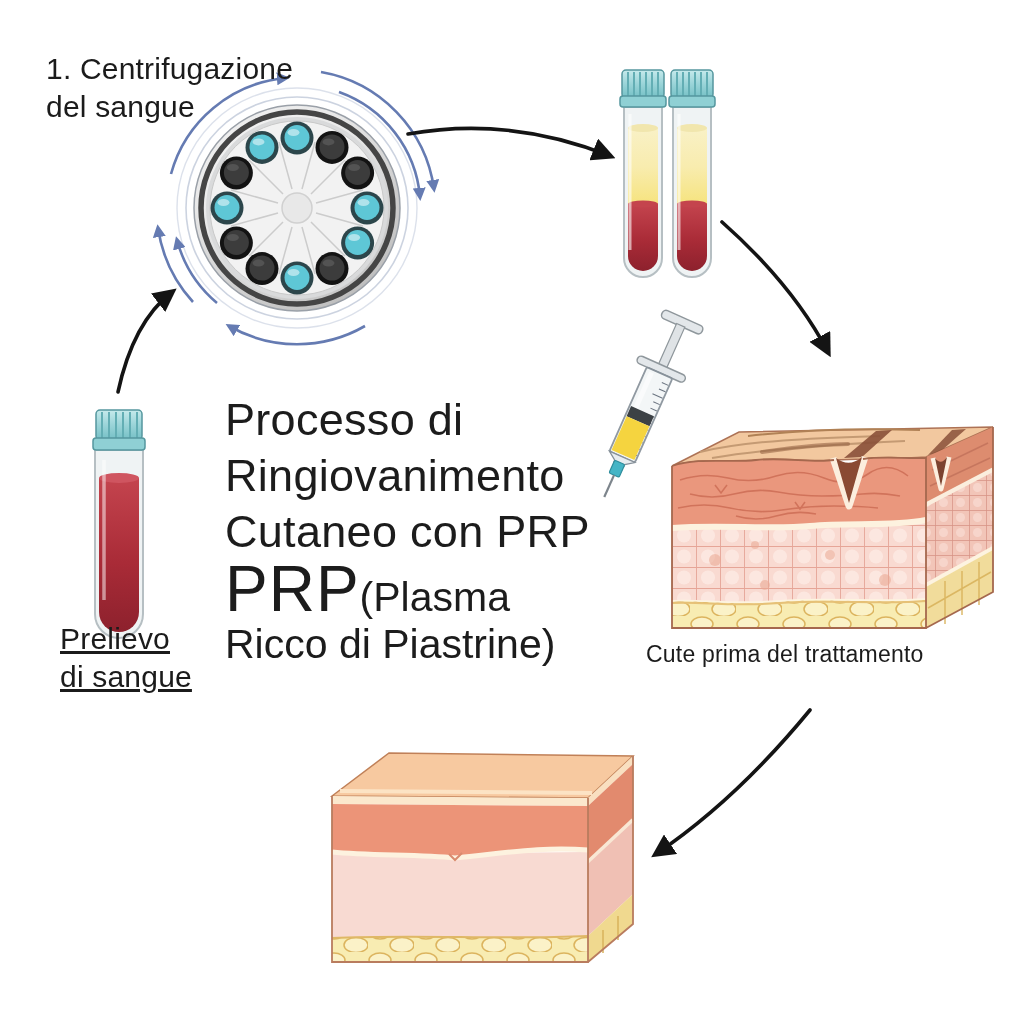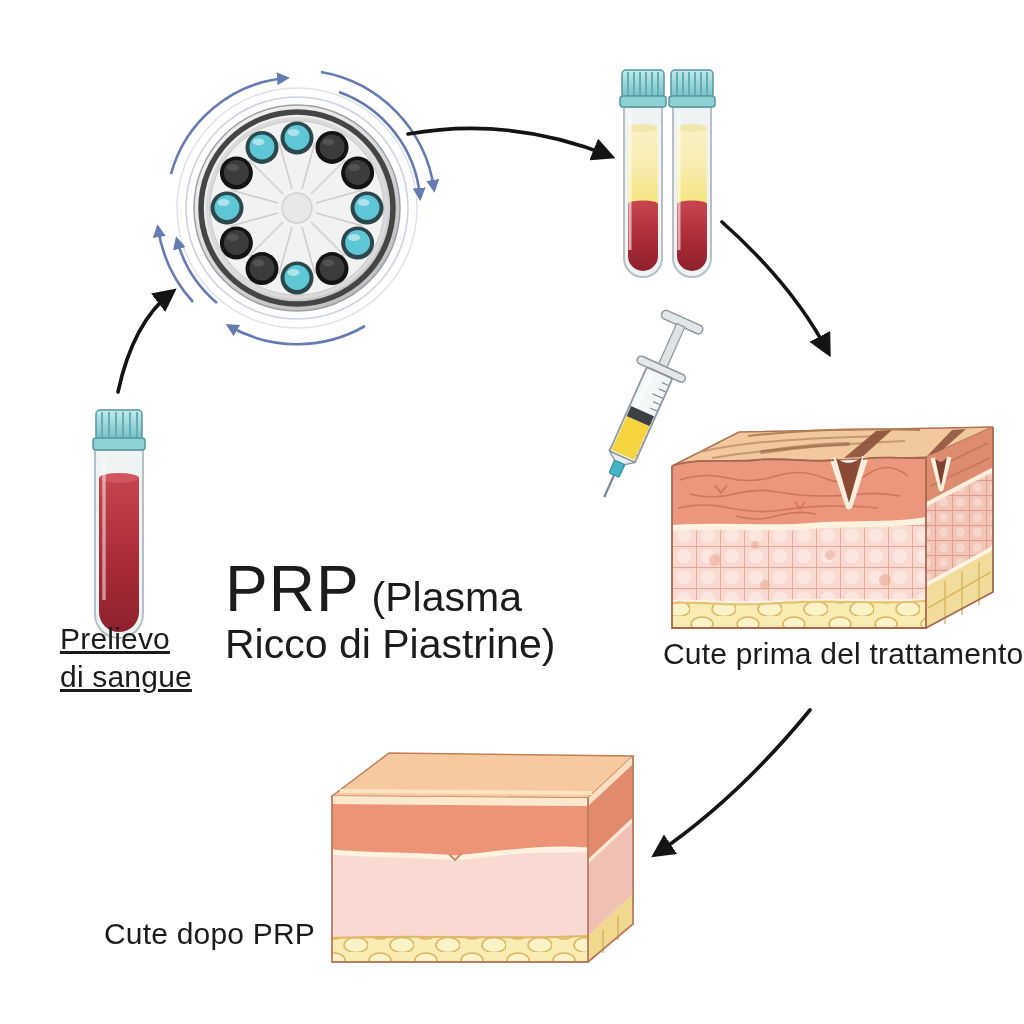--- a/index.html
+++ b/index.html
@@ -4,27 +4,27 @@
 <style>
   html,body{margin:0;padding:0;background:#fff;}
   #canvas{position:relative;width:1024px;height:1024px;background:#ffffff;overflow:hidden;
           font-family:"Liberation Sans", sans-serif;color:#1b1b1b;}
   #art{position:absolute;left:0;top:0;width:1024px;height:1024px;}
   .lbl{position:absolute;font-size:30px;line-height:38px;white-space:pre-line;letter-spacing:.2px;color:#1b1b1b;}
   .lbl-step1{left:46px;top:50px;}
   .lbl-step2{left:719px;top:54px;}
   .lbl-step3{left:748px;top:383px;font-size:31px;white-space:nowrap;}
   .lbl-tube{left:60px;top:620px;text-decoration:underline;}
-  .lbl-before{left:663px;top:635px;font-size:30px;white-space:nowrap;}
+  .lbl-before{left:646px;top:635px;font-size:23px;white-space:nowrap;}
   .lbl-after{left:104px;top:915px;white-space:nowrap;}
   .title-main{position:absolute;left:225px;top:392px;font-size:45px;line-height:56px;
               white-space:pre-line;letter-spacing:.3px;color:#1c1c1c;}
   .title-sub{position:absolute;left:225px;top:566px;font-size:41px;line-height:47px;color:#1c1c1c;}
   .sub-prp{font-size:64px;letter-spacing:1px;}
-  .sub-rest{white-space:pre-line;margin-left:12px;text-align:right;}
+  .sub-rest{white-space:pre-line;text-align:right;}
 </style>
 </head>
 <body>
 
 <div id="canvas">
 
 <svg id="art" viewBox="0 0 1024 1024">
   <defs>
     <radialGradient id="metalG" cx="40%" cy="35%" r="75%">
       <stop offset="0" stop-color="#fdfdfd"></stop>
@@ -246,21 +246,25 @@
 
     <path d="M588,806 L633,764 L633,820 L588,862 Z" fill="#e28a6e"></path>
     <path d="M588,862 L633,820" stroke="#f9e7d4" stroke-width="4" fill="none"></path>
     <path d="M588,864 L633,822 L633,894 L588,936 Z" fill="#f0c0b4"></path>
     <path d="M588,936 L633,894 L633,924 L588,962 Z" fill="#f0d98f"></path>
     <path d="M603,930 L603,953 M618,916 L618,940" stroke="#d8b25c" stroke-width="1.5" fill="none"></path>
     <path d="M332,796 L332,962 L588,962 L588,798 M633,756 L633,924 L588,962" stroke="#b97c5e" stroke-width="1.8" fill="none"></path>
   </g>
 </svg>
 
+<div class="lbl lbl-step1">1. Centrifugazione
+del sangue</div>
 <div class="lbl lbl-tube">Prelievo
 di sangue</div>
 <div class="lbl lbl-before">Cute prima del trattamento</div>
-<div class="lbl lbl-after">Cute dopo PRP</div>
-
+
+<div class="title-main">Processo di
+Ringiovanimento
+Cutaneo con PRP</div>
 <div class="title-sub"><span class="sub-prp">PRP</span><span class="sub-rest">(Plasma
 Ricco di Piastrine)</span></div>
 
 </div>
 
 </body></html>

